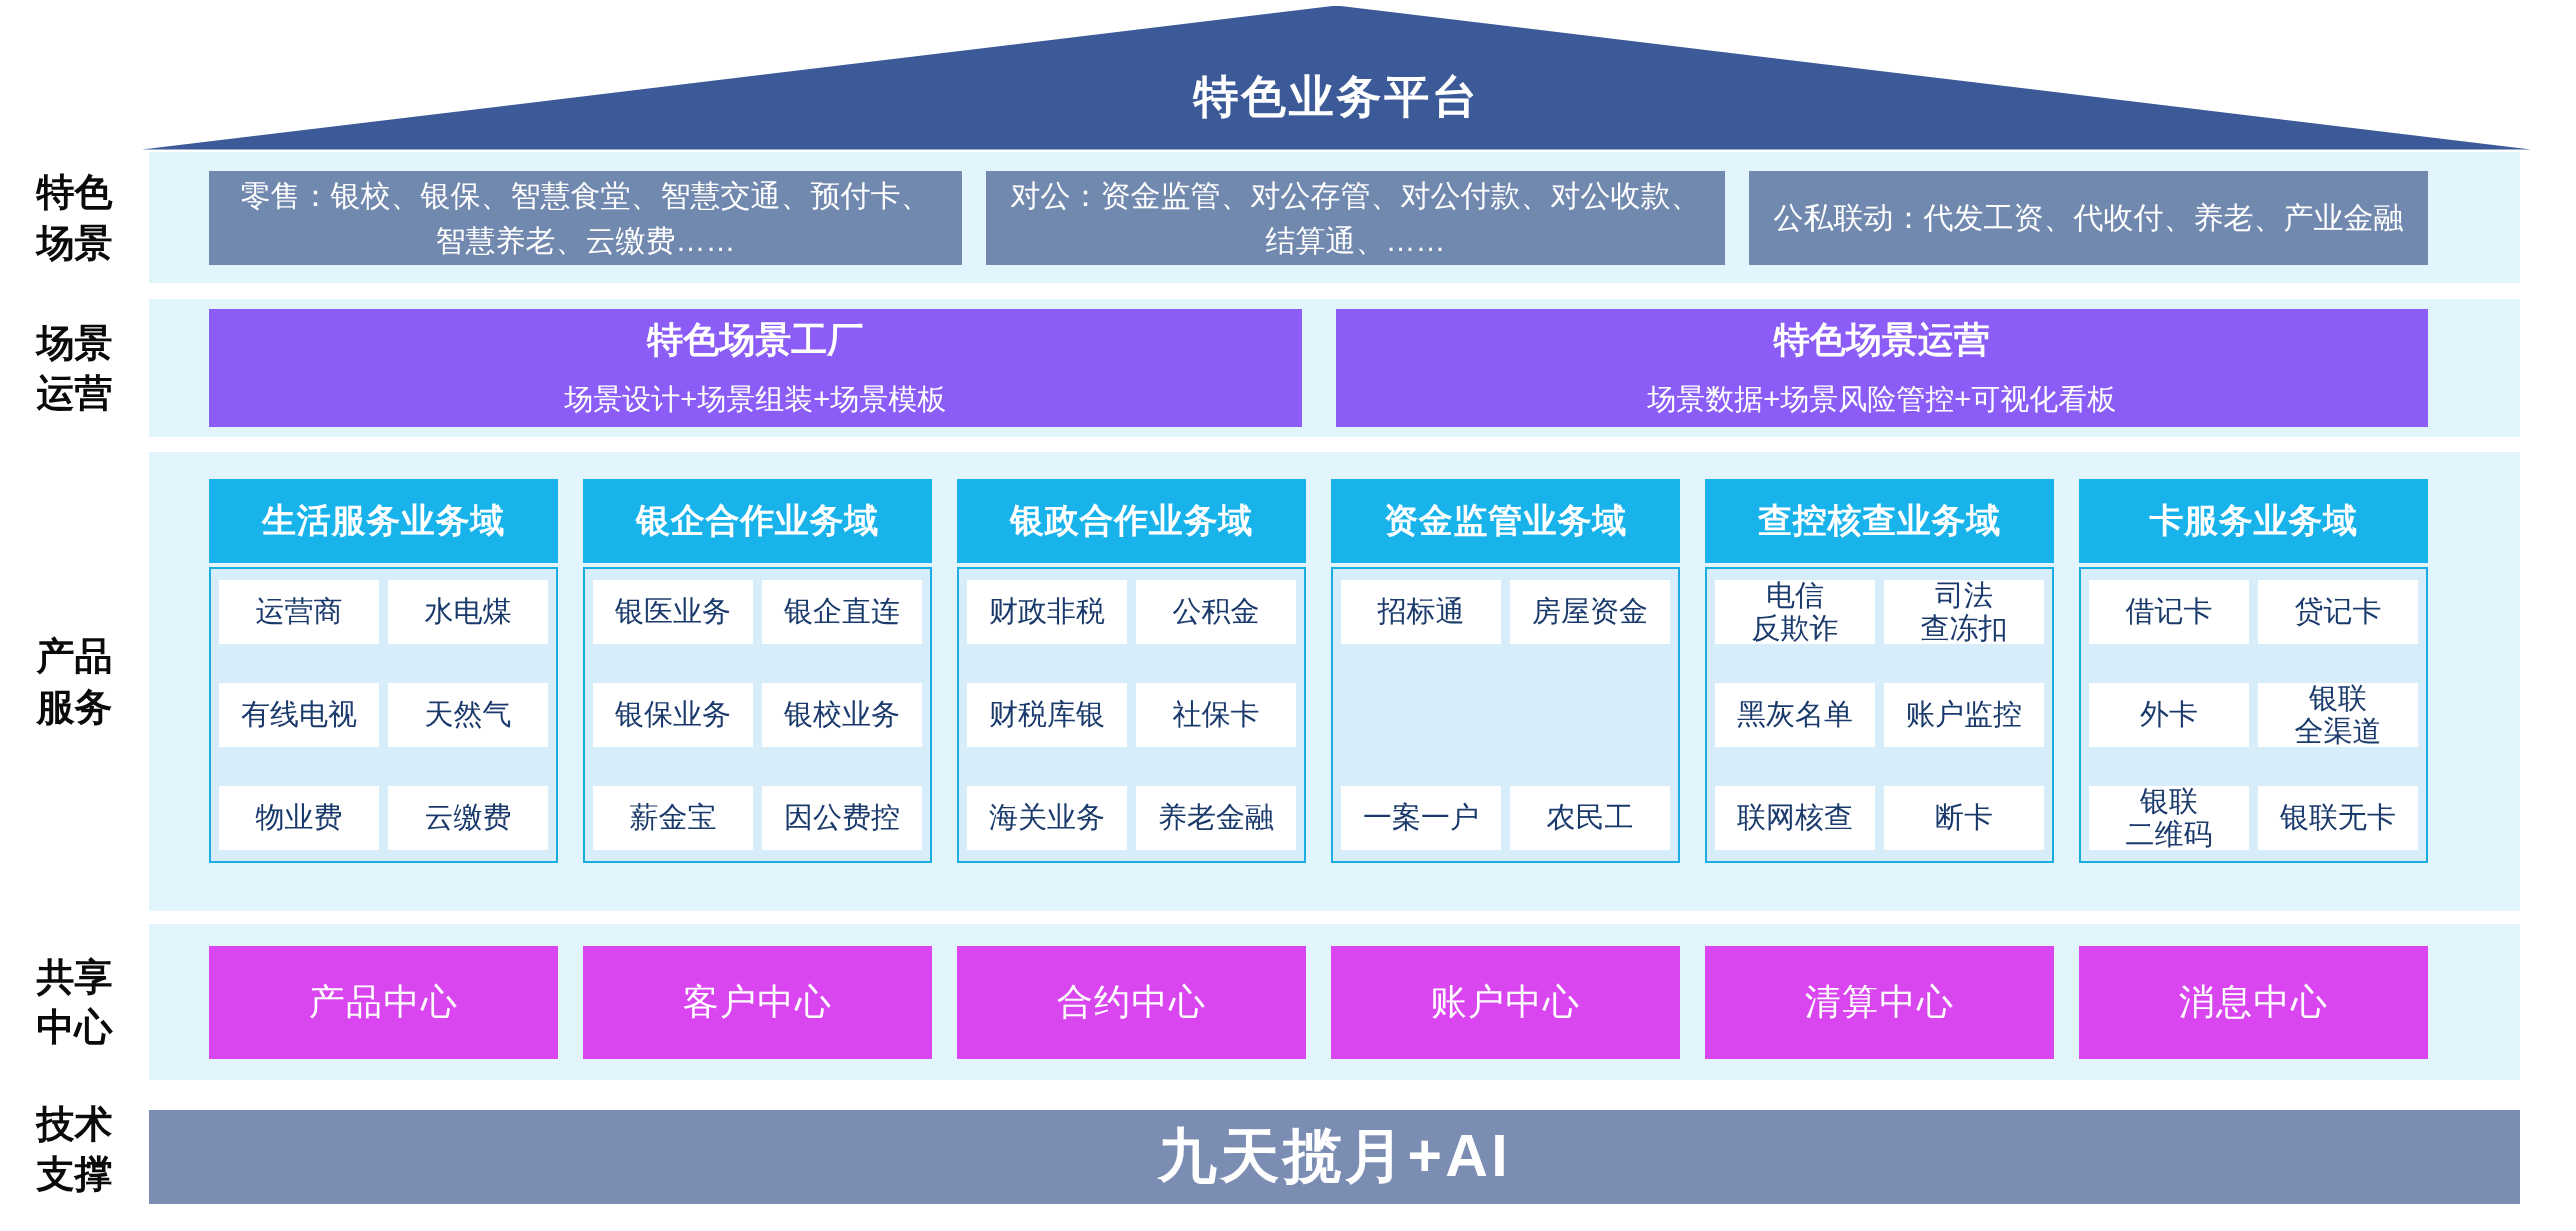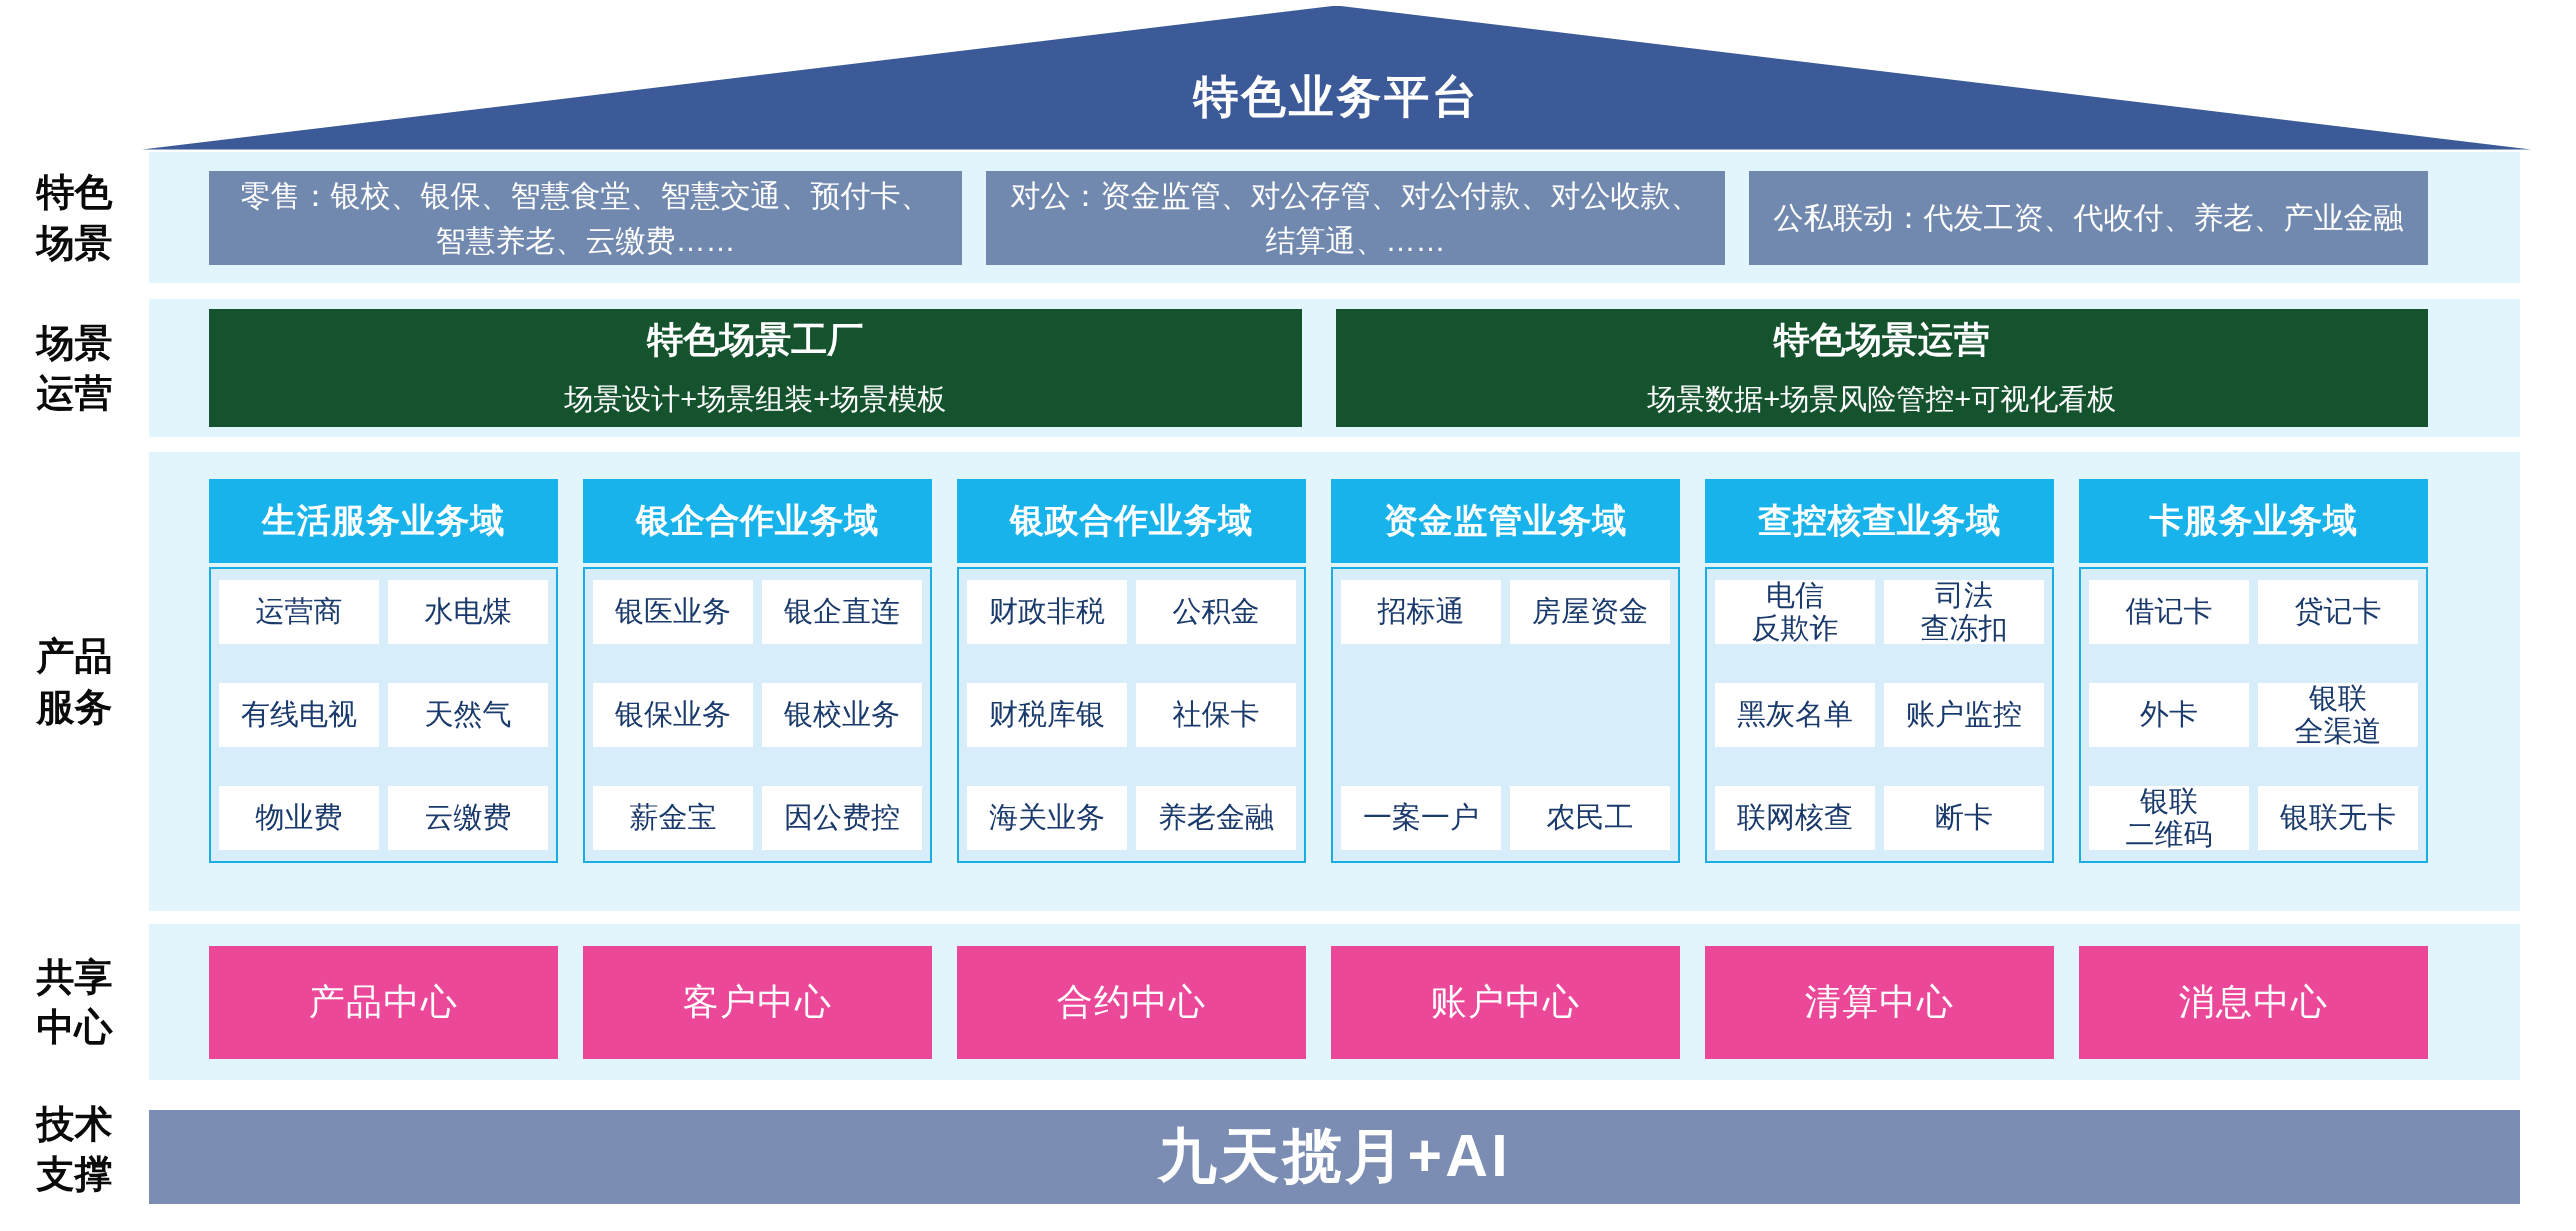--- a/index.html
+++ b/index.html
@@ -41,21 +41,21 @@
     background:#7289AF;color:#ffffff;height:94px;
     display:flex;align-items:center;justify-content:center;text-align:center;
     font-size:30px;line-height:1.5;box-sizing:border-box;padding:0 18px;
   }
   .scene-box.b1{width:753px;}
   .scene-box.b2{width:739px;}
   .scene-box.b3{flex:1;}
   
   .band2{top:299px;height:138px;display:flex;align-items:center;gap:34px;}
   .op-box{
-    background:#14532d;color:#ffffff;height:118px;flex:1;
+    background:#8b5cf6;color:#ffffff;height:118px;flex:1;
     display:flex;flex-direction:column;align-items:center;justify-content:center;gap:15px;
   }
   .op-title{font-size:36px;font-weight:bold;}
   .op-sub{font-size:29px;}
   
   .band3{top:452px;height:459px;display:flex;gap:25px;box-sizing:border-box;padding-top:27px;}
   .prod-col{flex:1;display:flex;flex-direction:column;min-width:0;}
   .prod-header{
     height:84px;background:#18B3EA;color:#ffffff;font-weight:bold;font-size:34px;
     display:flex;align-items:center;justify-content:center;letter-spacing:0.7px;
@@ -67,21 +67,21 @@
   }
   .prod-row{display:flex;gap:9.6px;height:64px;}
   .prod-cell{
     flex:1;background:#ffffff;color:#1A3A6C;font-size:29px;
     display:flex;align-items:center;justify-content:center;text-align:center;
     line-height:1.15;white-space:pre-line;
   }
   
   .band4{top:924px;height:156px;display:flex;align-items:center;gap:25px;}
   .center-box{
-    flex:1;height:113px;background:#ec4899;color:#ffffff;font-size:36px;
+    flex:1;height:113px;background:#d946ef;color:#ffffff;font-size:36px;
     display:flex;align-items:center;justify-content:center;letter-spacing:1.4px;
   }
   
   .tech-bar{
     position:absolute;left:149px;top:1102px;width:2371px;height:94px;
     background:#7B8DB3;color:#ffffff;
     display:flex;align-items:center;justify-content:center;
     font-size:59px;font-weight:bold;letter-spacing:3.4px;margin-top:8px;
   }
 </style>

